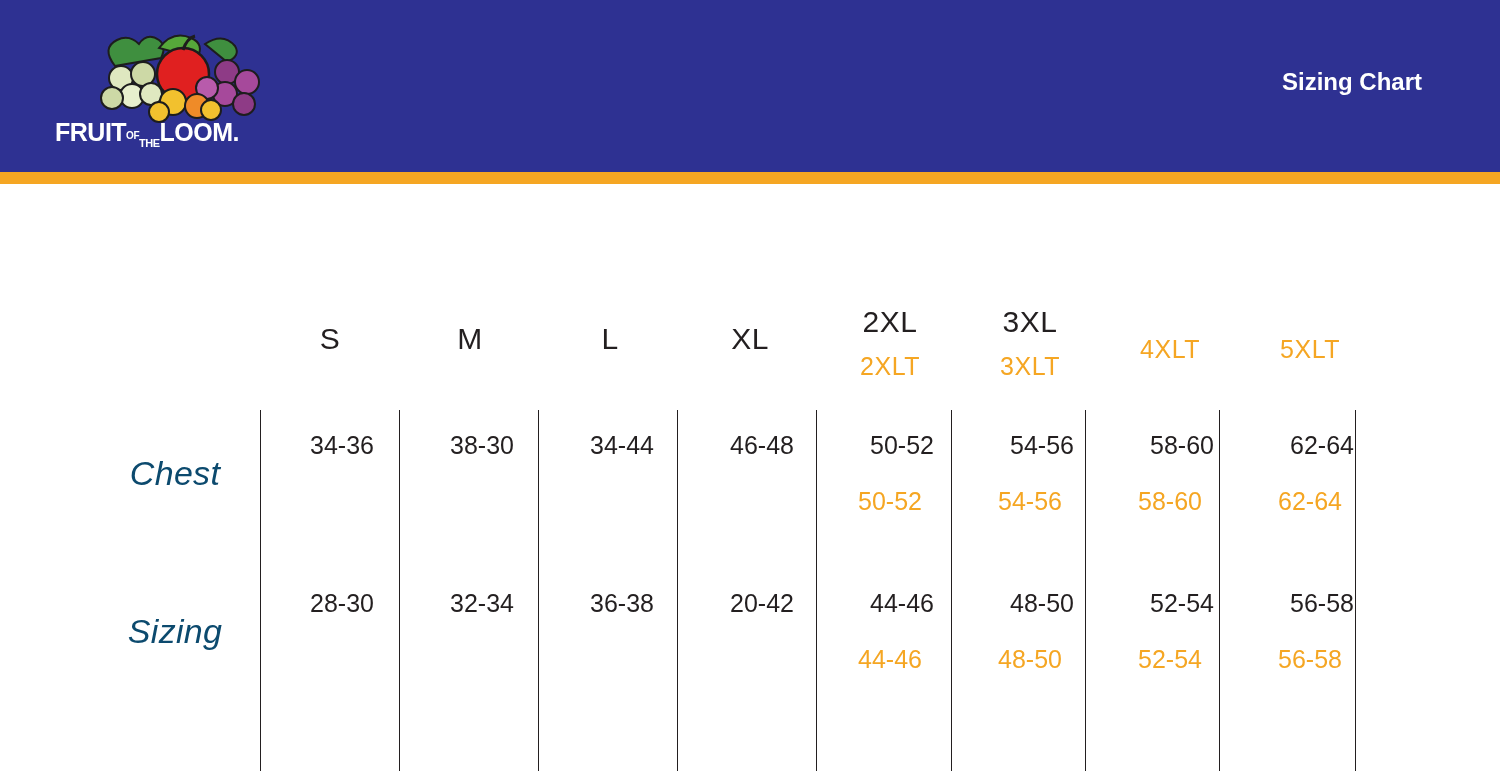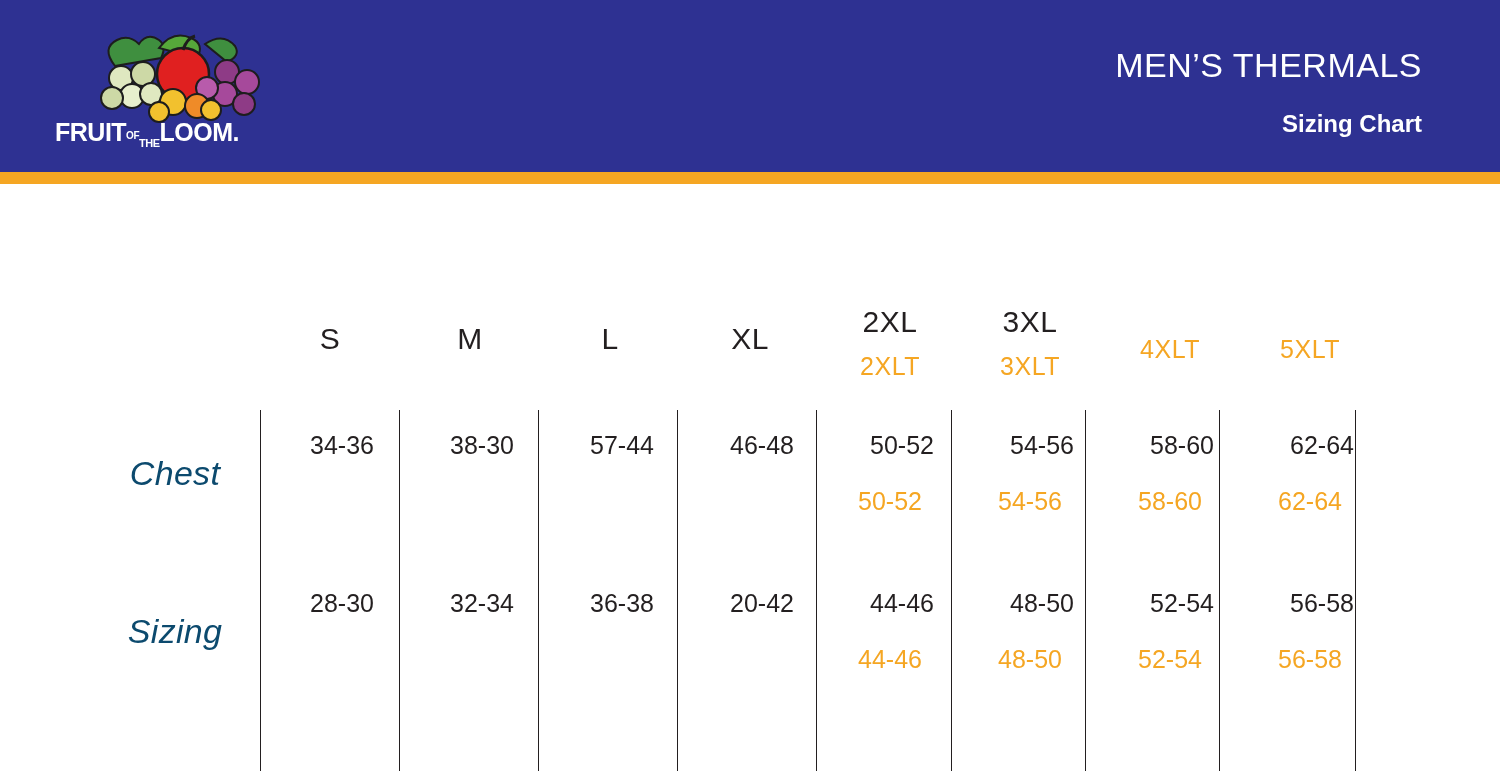--- a/index.html
+++ b/index.html
@@ -167,21 +167,20 @@
       <circle cx="142" cy="84" r="12" fill="#ef8b28" stroke="#1d1d1d" stroke-width="2"></circle>
       <circle cx="104" cy="90" r="10" fill="#f2c12e" stroke="#1d1d1d" stroke-width="2"></circle>
       <circle cx="156" cy="88" r="10" fill="#f2c12e" stroke="#1d1d1d" stroke-width="2"></circle>
     </svg>
     <div style="position:absolute; left:0; top:96px; width:220px; color:#ffffff; font-weight:700; font-size:25px; letter-spacing:-0.5px; white-space:nowrap;">
       <span>FRUIT</span><span style="font-size:10px; vertical-align:2px;">OF</span><span style="font-size:11px; vertical-align:-6px;">THE</span><span>LOOM</span><span>.</span>
     </div>
   </div>
 
   <div class="title-block">
-    <div class="title-line1">MEN’S THERMALS</div>
     <div class="title-line2">Sizing Chart</div>
   </div>
 </div>
 <div class="header-accent"></div>
 
 <div class="chart">
 
   <div class="vline" style="left:260px;"></div>
   <div class="vline" style="left:399px;"></div>
   <div class="vline" style="left:538px;"></div>
@@ -249,21 +248,21 @@
         <td class="data-cell row-label">Chest</td>
         <td class="data-cell">
           <div class="val-main">34-36</div>
           <div class="val-tall spacer-line"></div>
         </td>
         <td class="data-cell">
           <div class="val-main">38-30</div>
           <div class="val-tall spacer-line"></div>
         </td>
         <td class="data-cell">
-          <div class="val-main">57-44</div>
+          <div class="val-main">34-44</div>
           <div class="val-tall spacer-line"></div>
         </td>
         <td class="data-cell">
           <div class="val-main">46-48</div>
           <div class="val-tall spacer-line"></div>
         </td>
         <td class="data-cell">
           <div class="val-main">50-52</div>
           <div class="val-tall">50-52</div>
         </td>

